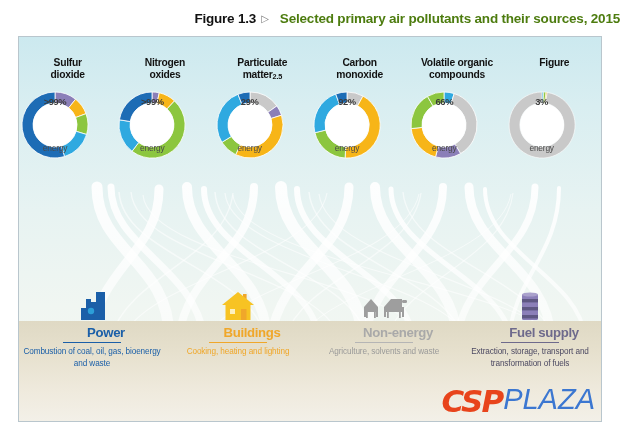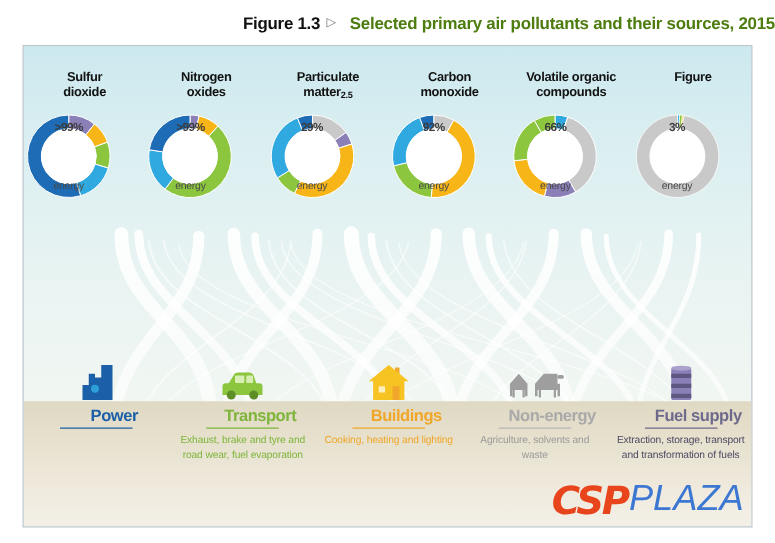--- a/index.html
+++ b/index.html
@@ -394,37 +394,24 @@
 
     <div class="sector">
       <div class="sector-icon">
         <svg width="40" height="34" viewBox="0 0 40 34">
           <path d="M14 14 L14 11 L19 11 L19 14 L24 14 L24 4 L33 4 L33 32 L9 32 L9 20 L14 20 Z" fill="#1b5fa8"></path>
           <circle cx="19" cy="23" r="3.2" fill="#2fa9e0" opacity="0.85"></circle>
         </svg>
       </div>
       <div class="sector-title" style="color:#1b5fa8">Power</div>
       <div class="sector-rule" style="background:#1b5fa8"></div>
-    </div>
-
-
-    <div class="sector">
-      <div class="sector-icon">
-        <svg width="44" height="34" viewBox="0 0 44 34">
-          <path d="M6 28 L6 21 C6 19.5 7 18.5 8.5 18.5 L11 18.5 L15 12 C15.8 10.6 17 10 18.5 10 L27 10 C29 10 30.5 11 31 12.6 L33 18.5 L35.5 18.5 C37 18.5 38 19.5 38 21 L38 28 Z" fill="#8cc63f"></path>
-          <rect x="16" y="12.4" width="7.5" height="6" rx="1" fill="#d8eeb5"></rect>
-          <rect x="25" y="12.4" width="5.5" height="6" rx="1" fill="#d8eeb5"></rect>
-          <circle cx="13" cy="28" r="3.6" fill="#5e8f26"></circle>
-          <circle cx="31" cy="28" r="3.6" fill="#5e8f26"></circle>
-        </svg>
-      </div>
-      <div class="sector-title" style="color:#7eb53a">Transport</div>
-      <div class="sector-rule" style="background:#7eb53a"></div>
-      <div class="sector-desc" style="color:#7eb53a">Exhaust, brake and tyre and road wear, fuel evaporation</div>
-    </div>
+      <div class="sector-desc" style="color:#1b5fa8">Combustion of coal, oil, gas, bioenergy and waste</div>
+    </div>
+
+
 
     <div class="sector">
       <div class="sector-icon">
         <svg width="40" height="34" viewBox="0 0 40 34">
           <rect x="25" y="6" width="3.6" height="8" fill="#f0a72a"></rect>
           <path d="M20 4 L36 17 L32.5 17 L32.5 32 L7.5 32 L7.5 17 L4 17 Z" fill="#f7c323"></path>
           <rect x="12" y="21" width="5" height="5" fill="#fdf0c0"></rect>
           <rect x="23" y="21" width="5.5" height="11" fill="#f0a72a"></rect>
         </svg>
       </div>

